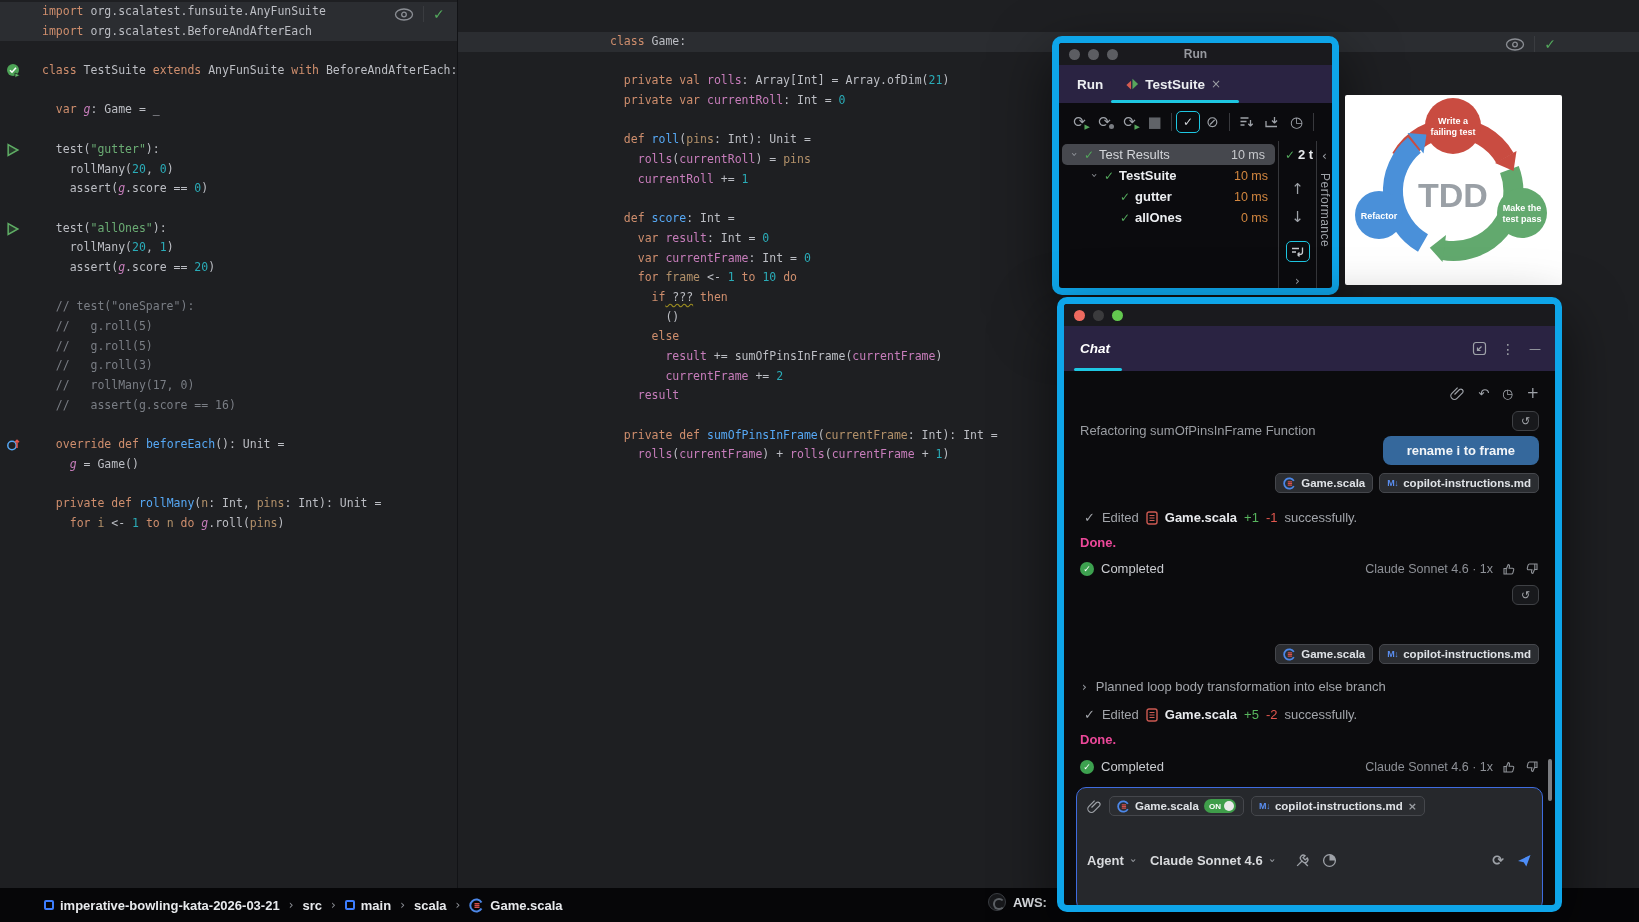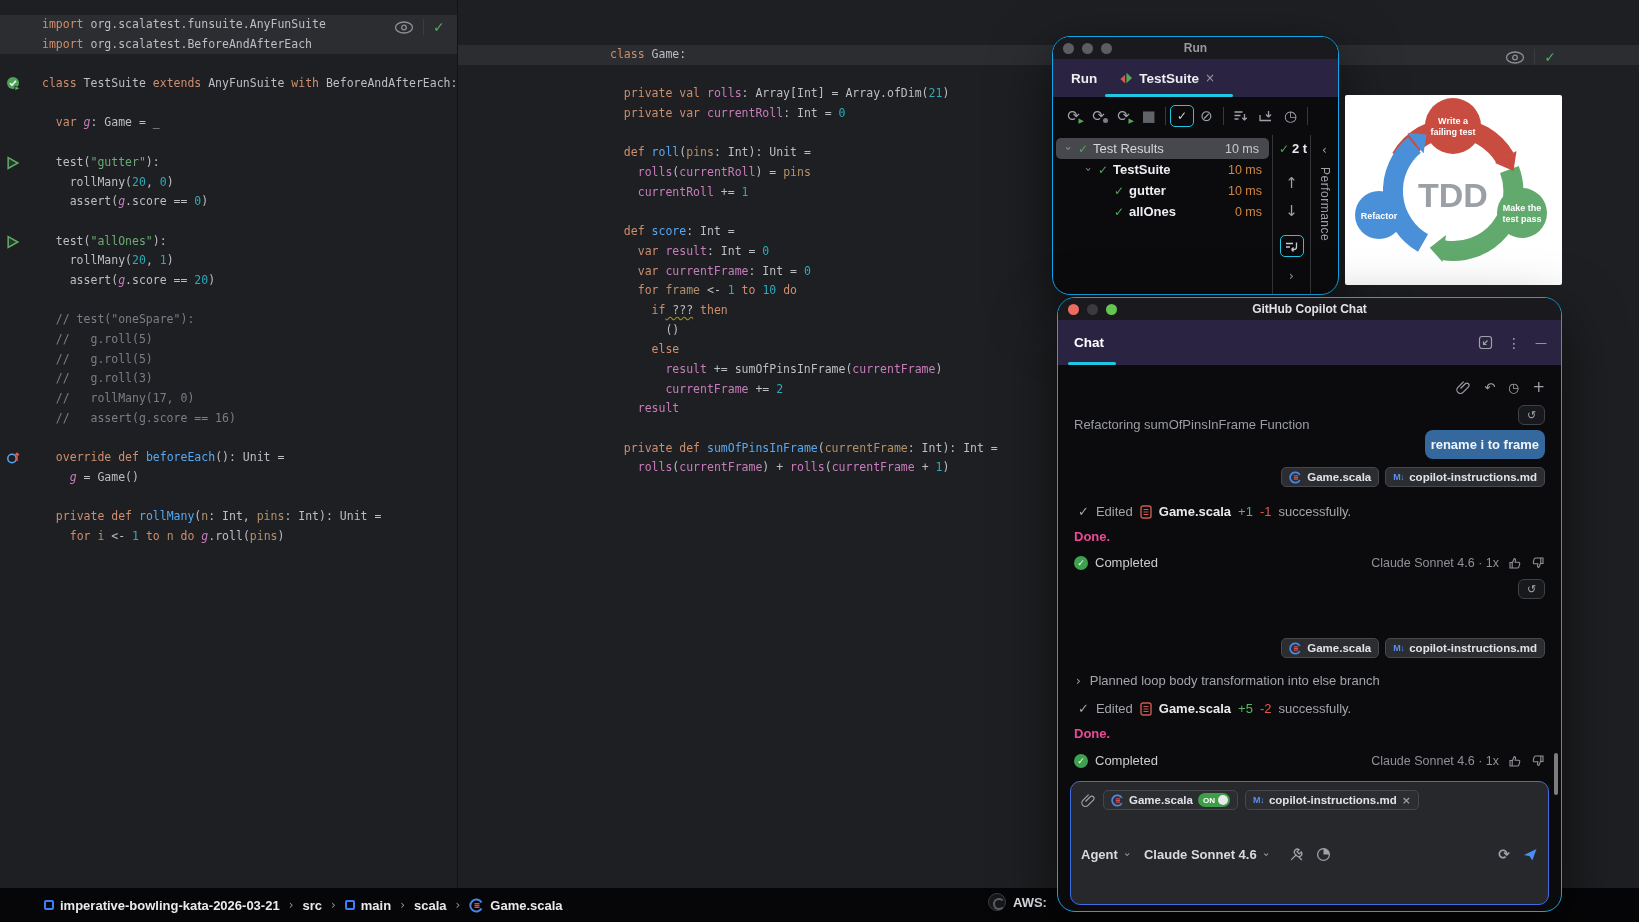--- a/index.html
+++ b/index.html
@@ -3,21 +3,21 @@
 <meta charset="utf-8">
 <style>
   html,body{margin:0;padding:0;background:#1e1f22;}
   *{box-sizing:border-box;}
   .screen{position:relative;width:1639px;height:922px;overflow:hidden;background:#1e1f22;
           font-family:"Liberation Sans",sans-serif;color:#bcbec4;}
   .uicon{font-family:"DejaVu Sans","DejaVu Sans Mono",sans-serif;}
   .rot90{display:inline-block;transform:rotate(90deg);}
 
   
-  .pane{position:absolute;top:13px;height:641px;background:#1e1f22;overflow:hidden;}
+  .pane{position:absolute;top:0;height:641px;background:#1e1f22;overflow:hidden;}
   #pane-left{left:0;width:457px;}
   #pane-mid{left:458px;right:0;margin-top:30px;}
   .vdivider{position:absolute;left:457px;top:0;width:1px;height:888px;background:#121316;}
   .code{position:absolute;top:2px;left:0;right:0;font-family:"DejaVu Sans Mono",monospace;
         font-size:11.5px;line-height:19.7px;white-space:pre;}
   .cl{height:19.7px;}
   #code-left .cl{padding-left:42px;}
   #code-mid .cl{padding-left:152px;}
   .cl.hl{background:#2b2d31;}
   .tok-k{color:#cf8e6d;} .tok-d{color:#bcbec4;} .tok-s{color:#6aab73;}
@@ -38,21 +38,21 @@
              display:flex;align-items:center;padding-left:44px;gap:9px;z-index:5;
              font-size:13px;font-weight:600;color:#e8eaed;}
   .bc-sep{color:#8d9096;font-size:12px;font-weight:400;}
   .bc-item{display:flex;align-items:center;gap:6px;}
   .sq-ic{width:10px;height:10px;border:2px solid #3d7eff;border-radius:2px;}
   .aws{position:absolute;left:988px;top:893px;display:flex;align-items:center;gap:7px;z-index:6;}
   .aws-ic{width:18px;height:18px;border-radius:50%;background:#17181b;border:1px solid #3a3d42;position:relative;}
   .aws-ic:after{content:"";position:absolute;left:4px;top:4px;width:8px;height:8px;border-radius:50%;border:2px solid #5c6065;border-right-color:transparent;}
 
   
-  .fwin{position:absolute;border-radius:18px;border:1px solid #0ea5e9;background:#0b0b0e;
+  .fwin{position:absolute;border-radius:10px;border:7px solid #0ea5e9;background:#0b0b0e;
         box-shadow:0 22px 60px rgba(0,0,0,.6);overflow:hidden;}
   .titlebar{height:22px;background:#1a1a1e;display:flex;align-items:center;position:relative;}
   .dots{display:flex;gap:8px;margin-left:10px;}
   .dot{width:11px;height:11px;border-radius:50%;}
   .wtitle{position:absolute;left:0;right:0;text-align:center;font-size:12px;font-weight:700;}
   .tabrow{background:#2a2342;position:relative;display:flex;align-items:center;}
   .cyan-underline{position:absolute;bottom:0;height:3px;background:#1ec7e2;border-radius:2px;}
 
   
   #run-win{left:1052px;top:36px;width:287px;height:259px;z-index:20;}
@@ -87,28 +87,28 @@
   .perf-label{writing-mode:vertical-rl;font-size:12px;color:#9ea2a8;letter-spacing:.5px;margin-top:10px;}
 
   
   #tdd{position:absolute;left:1345px;top:95px;width:217px;height:190px;background:#ffffff;z-index:20;border-radius:2px;}
 
   
   #chat-win{left:1057px;top:297px;width:505px;height:615px;z-index:30;background:#0b0b0d;}
   #chat-win .titlebar{height:22px;}
   #chat-win .wtitle{color:#e0e2e5;}
   #chat-win .tabrow{height:45px;}
-  .chat-tab-label{font-size:13.5px;font-weight:700;color:#ffffff;margin-left:16px;}
+  .chat-tab-label{font-size:13.5px;font-weight:700;color:#ffffff;margin-left:16px;font-style:italic;}
   .chat-tab-icons{position:absolute;right:14px;display:flex;align-items:center;gap:14px;color:#9ea2a8;}
   .chat-item{position:absolute;font-size:13px;}
   .thread-title{color:#9a9da2;}
   .hdr-icons{position:absolute;right:16px;top:0;display:flex;gap:13px;align-items:center;color:#9ea2a8;font-size:13px;}
   .restore-btn{position:absolute;right:16px;width:27px;height:20px;border:1px solid #3f4145;border-radius:6px;
                background:#18191c;color:#a3a6ab;font-size:11px;display:flex;align-items:center;justify-content:center;}
-  .bubble{position:absolute;right:16px;background:#35689c;border-radius:8px;padding:7px 6px;
+  .bubble{position:absolute;right:16px;background:#35689c;border-radius:8px;padding:7px 24px;
           color:#f2f5f8;font-size:13px;font-weight:600;white-space:nowrap;}
   .chiprow{position:absolute;right:16px;display:flex;gap:6px;}
   .chip{height:20px;display:flex;align-items:center;gap:5px;background:#2b2d31;border:1px solid #45474c;
         border-radius:5px;padding:0 7px;font-size:11.5px;font-weight:600;color:#dfe2e6;white-space:nowrap;}
   .chip .x{color:#9b9ea3;font-size:11px;}
   .md-ic{color:#5a8ef0;font-weight:700;font-size:9px;letter-spacing:-.5px;}
   .ed-row{left:20px;display:flex;align-items:center;gap:7px;color:#a2a5aa;}
   .ed-row .file{font-weight:700;color:#e8eaed;}
   .ed-row .plus{color:#58b65e;} .ed-row .minus{color:#e2574e;}
   .done-row{left:16px;color:#ec4899;font-weight:600;}
@@ -343,21 +343,20 @@
     </svg>
   </div>
 
   <div class="fwin" id="chat-win">
     <div class="titlebar">
       <div class="dots">
         <span class="dot" style="background:#ee6a5f;"></span>
         <span class="dot" style="background:#3b3b3d;"></span>
         <span class="dot" style="background:#63c74f;"></span>
       </div>
-      <span class="wtitle">GitHub Copilot Chat</span>
     </div>
     <div class="tabrow">
       <span class="chat-tab-label">Chat</span>
       <span class="cyan-underline" style="left:10px;width:48px;"></span>
       <span class="chat-tab-icons">
         <span>
           <svg width="15" height="15" viewBox="0 0 15 15">
               <rect x="1.5" y="1.5" width="12" height="12" rx="2.5" fill="none" stroke="#9ea2a8" stroke-width="1.2"></rect>
               <path d="M9.5 5.5l-4 4m0-3v3h3" stroke="#9ea2a8" stroke-width="1.2" fill="none"></path>
             </svg>

